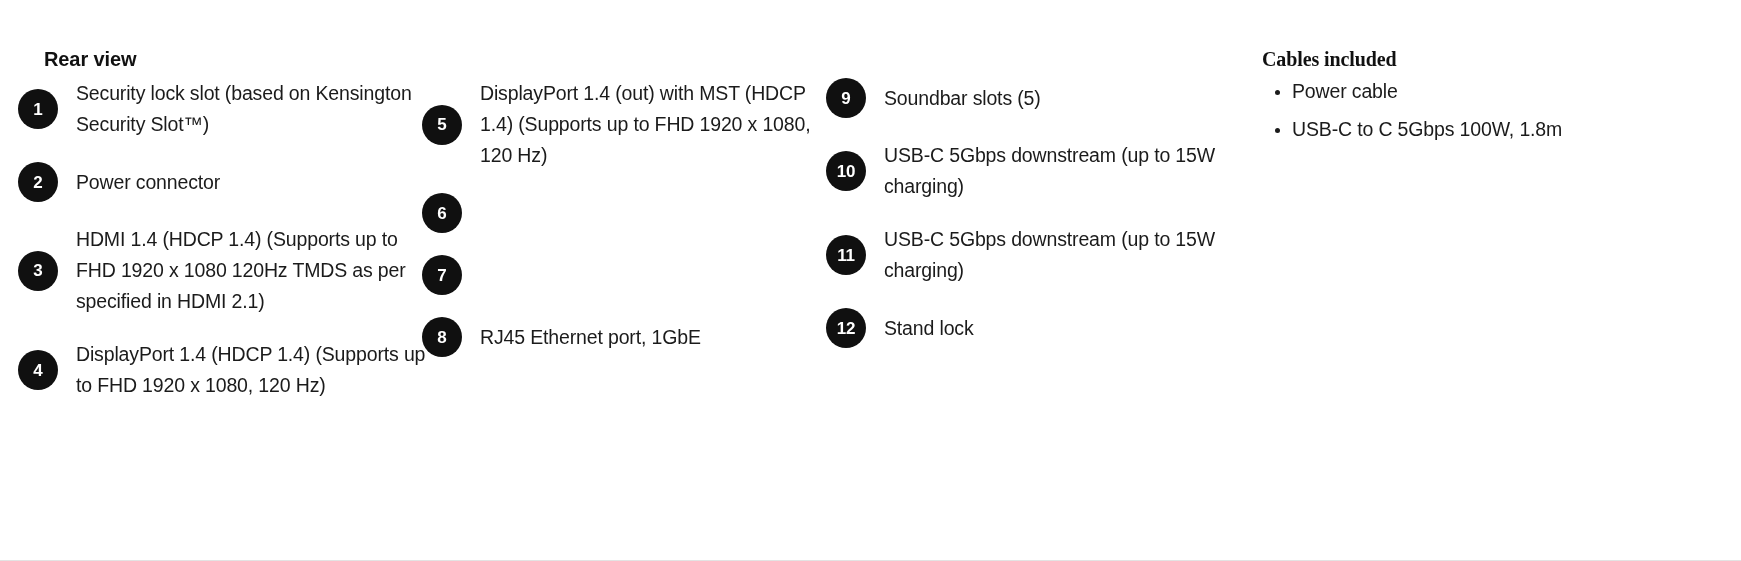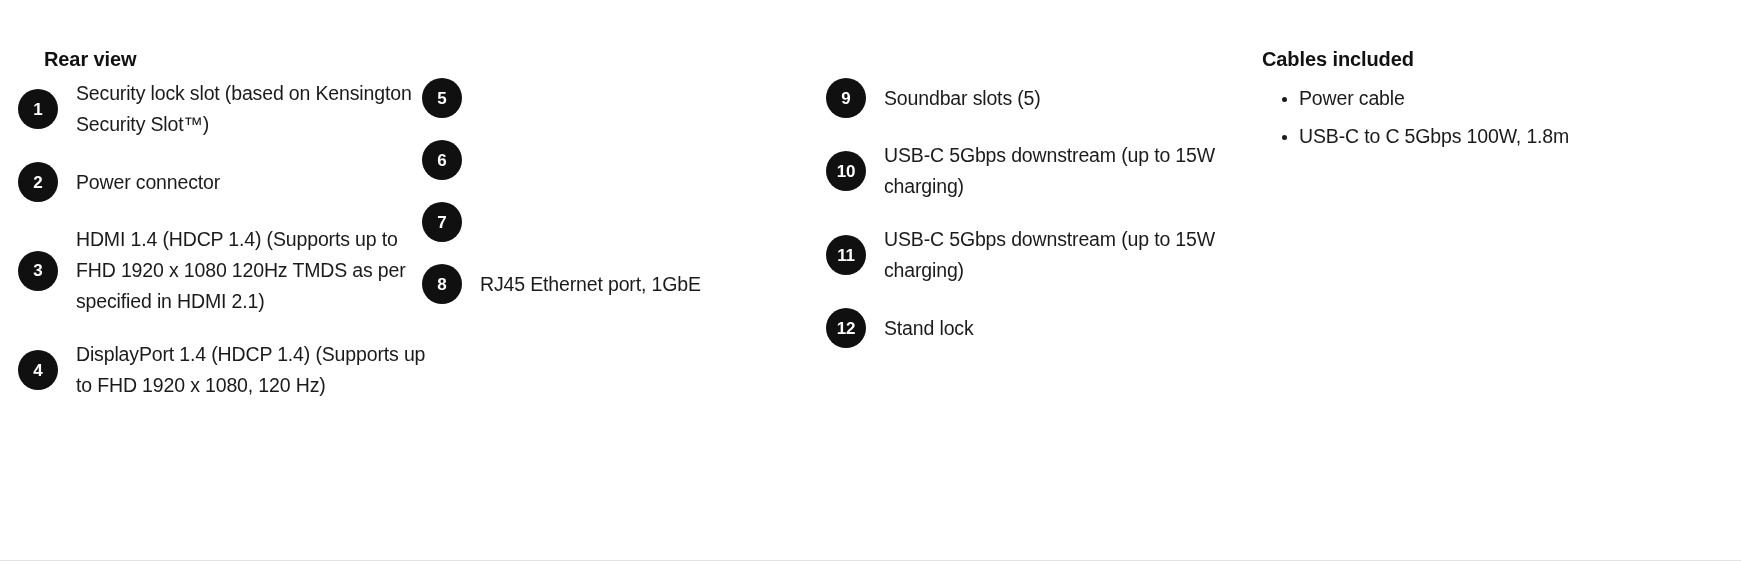--- a/index.html
+++ b/index.html
@@ -26,21 +26,21 @@
   
   .section-title {
     position: absolute;
     font-size: 20px;
     font-weight: bold;
     letter-spacing: -0.1px;
     color: #111111;
     line-height: 1.2;
   }
   #rear-view-title { left: 44px; top: 30px; text-align: center; }
-  #cables-title    { left: 1262px; top: 30px; }
+  #cables-title    { left: 1262px; top: 30px; font-family: Liberation Serif, serif; }
 
   
   .column {
     position: absolute;
     top: 78px;
   }
   #col-1 { left: 18px;  width: 420px; }
   #col-2 { left: 422px; width: 420px; }
   #col-3 { left: 826px; width: 420px; }
 
@@ -80,21 +80,21 @@
     font-size: 12px;
     vertical-align: super;
     line-height: 0;
   }
 
   
   #cables-list {
     position: absolute;
     left: 1262px;
     top: 72px;
-    margin: 7px;
+    margin: 0;
     padding: 0 0 0 30px;
     list-style: disc;
   }
   #cables-list li {
     font-size: 19.5px;
     line-height: 38px;
     color: #1b1b1b;
     letter-spacing: -0.15px;
     white-space: nowrap;
   }
@@ -133,20 +133,21 @@
         <div class="port-text"><span>HDMI 1.4 (HDCP 1.4) (Supports up to FHD 1920 x 1080 120Hz TMDS as per specified in HDMI 2.1)</span></div>
       </div>
       <div class="port-item">
         <div class="badge">4</div>
         <div class="port-text"><span>DisplayPort 1.4 (HDCP 1.4) (Supports up to FHD 1920 x 1080, 120 Hz)</span></div>
       </div>
     </div>
   <div class="column" id="col-2">
       <div class="port-item">
         <div class="badge">5</div>
+        <div class="port-text"><span>DisplayPort 1.4 (out) with MST (HDCP 1.4) (Supports up to FHD 1920 x 1080, 120 Hz)</span></div>
       </div>
       <div class="port-item">
         <div class="badge">6</div>
       </div>
       <div class="port-item">
         <div class="badge">7</div>
       </div>
       <div class="port-item">
         <div class="badge">8</div>
         <div class="port-text"><span>RJ45 Ethernet port, 1GbE</span></div>

